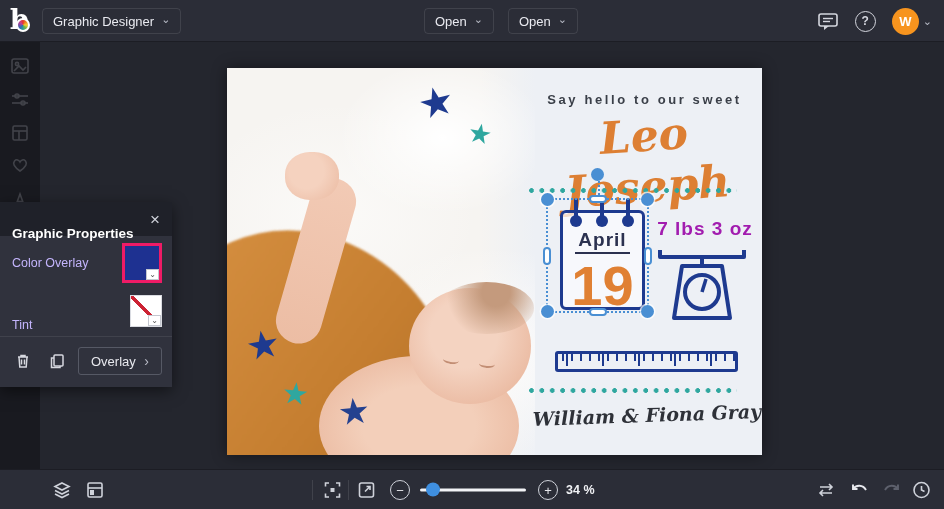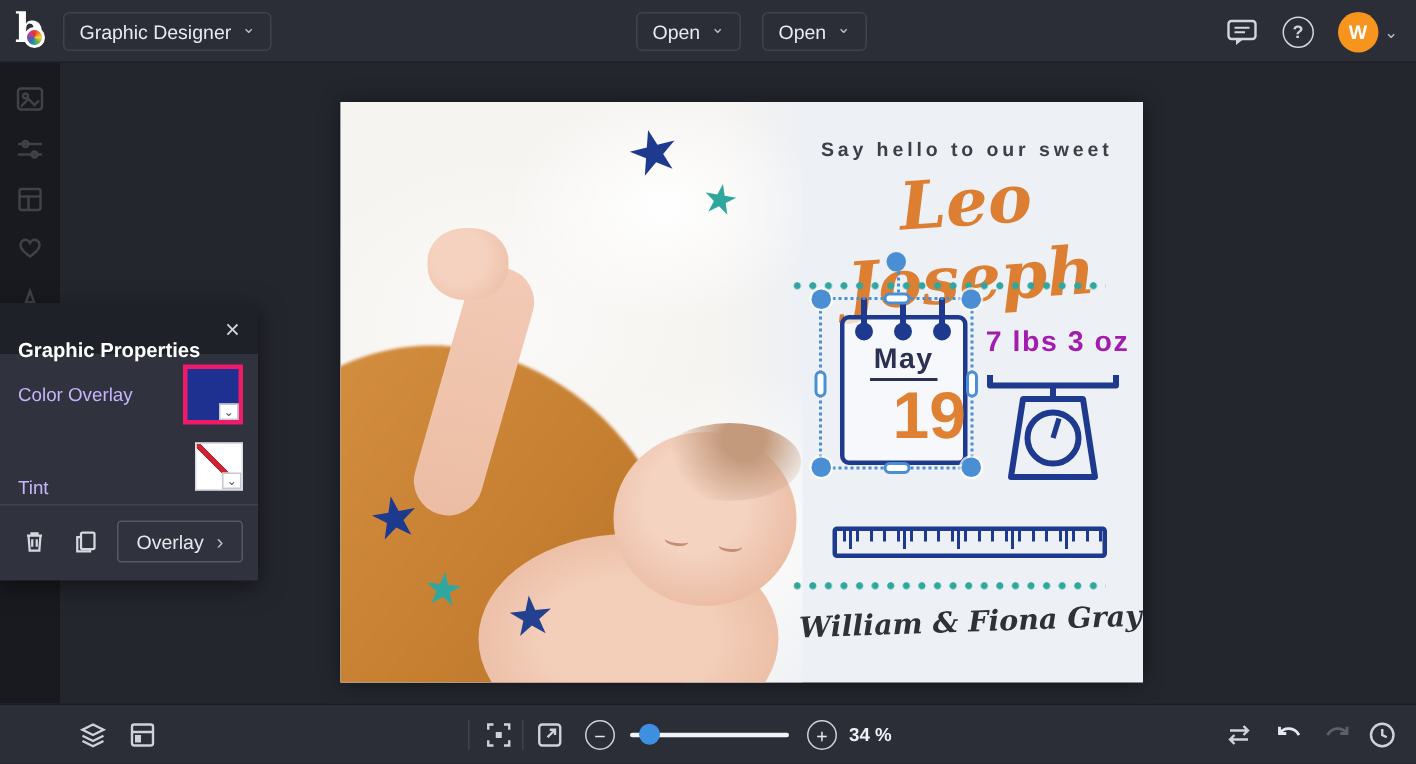--- a/index.html
+++ b/index.html
@@ -72,21 +72,21 @@
   .dotline-top { top:120px; } .dotline-bottom { top:320px; }
 
   
   .calendar { position:absolute; left:333px; top:142px; width:85px; height:100px; border:3px solid #1e3a8f; border-radius:6px;
     background:rgba(250,251,253,0.75); cursor:pointer; }
   .ring { position:absolute; top:-15px; width:4px; height:27px; background:#1e3a8f; border-radius:2px; }
   .ring::after { content:""; position:absolute; left:-4px; bottom:-2px; width:12px; height:12px; border-radius:50%; background:#1e3a8f; }
   .ring1{ left:11px; } .ring2{ left:37px; } .ring3{ left:63px; }
   .cal-month { position:absolute; left:0; right:0; top:16px; text-align:center; color:#2b3150; font-size:19px; font-weight:700; letter-spacing:1px; }
   .cal-month span { border-bottom:2.5px solid #2b3150; padding:0 3px 2px; }
-  .cal-day { position:absolute; left:0; right:0; top:40px; text-align:left; color:#e08033; font-size:44px; font-weight:700;margin-left:32px; }
+  .cal-day { position:absolute; left:0; right:0; top:40px; text-align:center; color:#e08033; font-size:56px; font-weight:700; }
 
   
   .selection { position:absolute; left:319px; top:130px; width:103px; height:115px; border:2px dotted #4a8fd3; z-index:5; cursor:move; }
   .h-dot { position:absolute; width:13px; height:13px; border-radius:50%; background:#4a8fd3; box-shadow:0 0 0 1.5px rgba(255,255,255,0.7); }
   .h-tl{left:-7px;top:-7px;} .h-tr{right:-7px;top:-7px;} .h-bl{left:-7px;bottom:-7px;} .h-br{right:-7px;bottom:-7px;}
   .h-pill { position:absolute; background:#fff; border:2px solid #4a8fd3; border-radius:5px; }
   .h-top{ left:50%; top:-5px; width:18px; height:8px; transform:translateX(-50%);}
   .h-bottom{ left:50%; bottom:-5px; width:18px; height:8px; transform:translateX(-50%);}
   .h-left{ top:50%; left:-5px; width:8px; height:18px; transform:translateY(-50%);}
   .h-right{ top:50%; right:-5px; width:8px; height:18px; transform:translateY(-50%);}
@@ -238,21 +238,21 @@
       <div class="heading">Say hello to our sweet</div>
       <div class="baby-name">Leo Joseph</div>
 
       <div class="dotline dotline-top"></div>
       <div class="dotline dotline-bottom"></div>
 
       <div class="calendar">
         <div class="ring ring1"></div>
         <div class="ring ring2"></div>
         <div class="ring ring3"></div>
-        <div class="cal-month"><span>May</span></div>
+        <div class="cal-month"><span>April</span></div>
         <div class="cal-day">19</div>
       </div>
 
       <div class="selection">
         <div class="rot-stem"></div>
         <div class="rot-dot"></div>
         <div class="h-dot h-tl"></div>
         <div class="h-dot h-tr"></div>
         <div class="h-dot h-bl"></div>
         <div class="h-dot h-br"></div>

